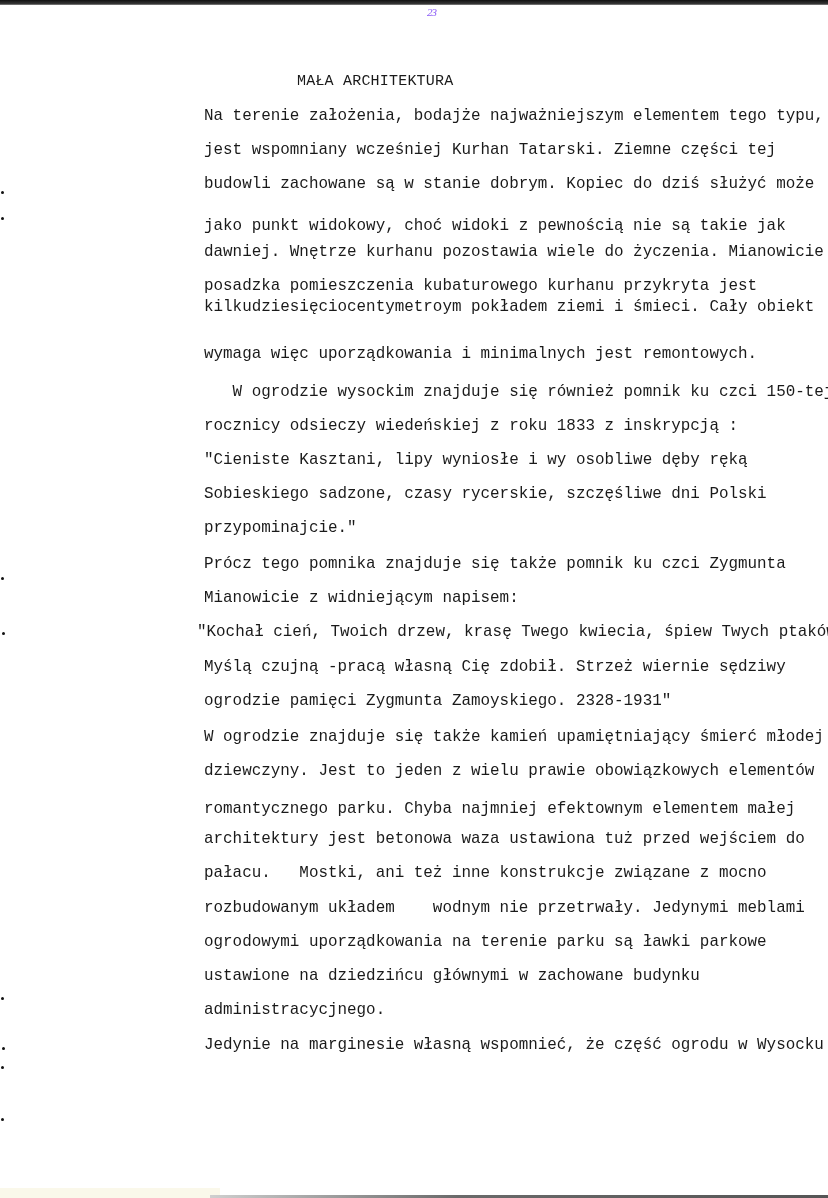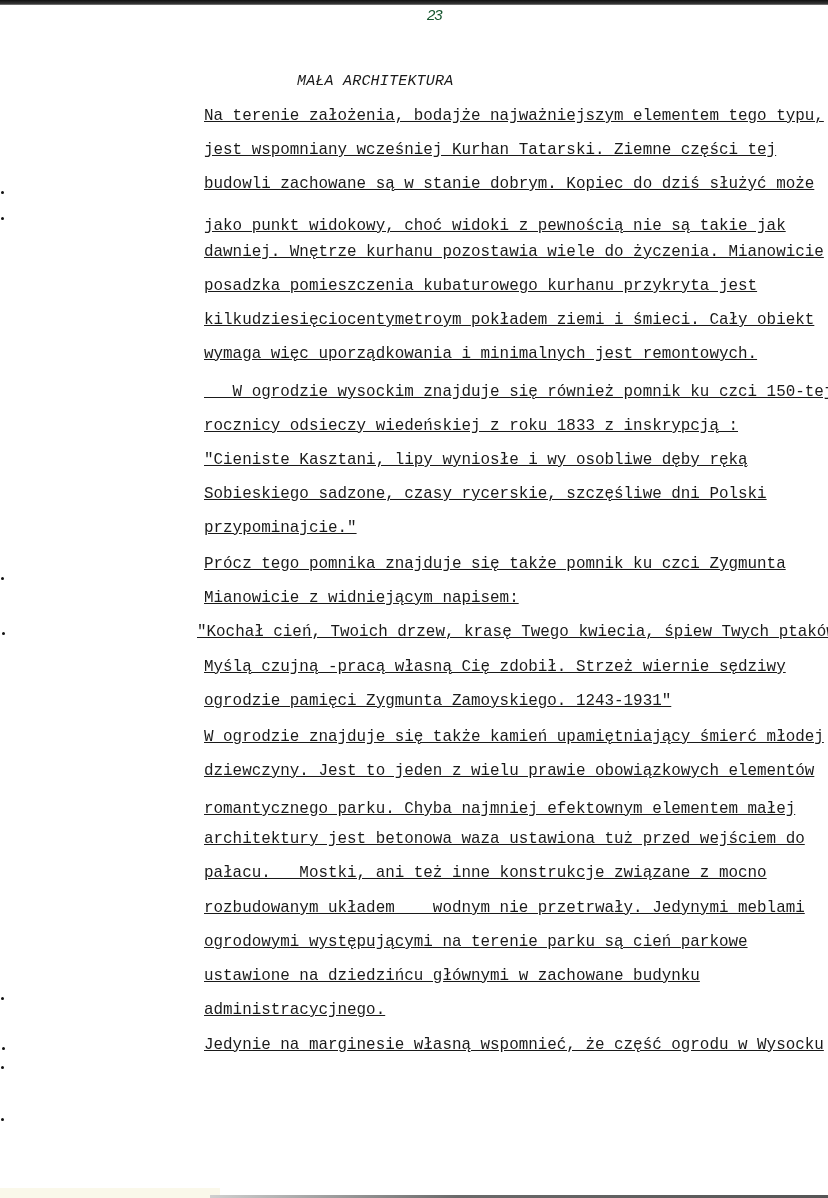--- a/index.html
+++ b/index.html
@@ -31,42 +31,40 @@
       position: absolute;
       left: 0; bottom: 0;
       width: 220px; height: 10px;
       background: #f7f3dc;
       opacity: 0.6;
     }
     .page-number {
       position: absolute;
       left: 427px;
       top: 6px;
-      font-family: Liberation Sans, sans-serif;
+      font-family: Liberation Serif, serif;
       font-style: italic;
-      font-size: 15px;
-      color: #14532d;
+      font-size: 11px;
+      color: #8b5cf6;
       letter-spacing: -1px;
     }
     .title {
       position: absolute;
       left: 297px;
       top: 73px;
       font-size: 15px;
       letter-spacing: 0.2px;
       white-space: pre;
-      font-style: italic;
     }
     .line {
       position: absolute;
       left: 204px;
       font-size: 15.9px;
       white-space: pre;
       line-height: 1;
-      text-decoration: underline;
     }
     .margin-dot {
       position: absolute;
       width: 3px;
       height: 3px;
       border-radius: 50%;
       background: #111;
     }
   </style>
 </head>
@@ -78,39 +76,39 @@
 
 <div class="title">MAŁA ARCHITEKTURA</div>
 
 <div>
   <div class="line" style="top:109px">Na terenie założenia, bodajże najważniejszym elementem tego typu,</div>
   <div class="line" style="top:143px">jest wspomniany wcześniej Kurhan Tatarski. Ziemne części tej</div>
   <div class="line" style="top:177px">budowli zachowane są w stanie dobrym. Kopiec do dziś służyć może</div>
   <div class="line" style="top:219px">jako punkt widokowy, choć widoki z pewnością nie są takie jak</div>
   <div class="line" style="top:245px">dawniej. Wnętrze kurhanu pozostawia wiele do życzenia. Mianowicie</div>
   <div class="line" style="top:279px">posadzka pomieszczenia kubaturowego kurhanu przykryta jest</div>
-  <div class="line" style="top:313px">kilkudziesięciocentymetroym pokładem ziemi i śmieci. Cały obiekt</div>
+  <div class="line" style="top:300px">kilkudziesięciocentymetroym pokładem ziemi i śmieci. Cały obiekt</div>
   <div class="line" style="top:347px">wymaga więc uporządkowania i minimalnych jest remontowych.</div>
   <div class="line" style="top:385px">   W ogrodzie wysockim znajduje się również pomnik ku czci 150-tej</div>
   <div class="line" style="top:419px">rocznicy odsieczy wiedeńskiej z roku 1833 z inskrypcją :</div>
   <div class="line" style="top:453px">"Cieniste Kasztani, lipy wyniosłe i wy osobliwe dęby ręką</div>
   <div class="line" style="top:487px">Sobieskiego sadzone, czasy rycerskie, szczęśliwe dni Polski</div>
   <div class="line" style="top:521px">przypominajcie."</div>
   <div class="line" style="top:557px">Prócz tego pomnika znajduje się także pomnik ku czci Zygmunta</div>
   <div class="line" style="top:591px">Mianowicie z widniejącym napisem:</div>
   <div class="line" style="top:625px; left:197px">"Kochał cień, Twoich drzew, krasę Twego kwiecia, śpiew Twych ptaków,</div>
   <div class="line" style="top:660px">Myślą czujną -pracą własną Cię zdobił. Strzeż wiernie sędziwy</div>
-  <div class="line" style="top:694px">ogrodzie pamięci Zygmunta Zamoyskiego. 1243-1931"</div>
+  <div class="line" style="top:694px">ogrodzie pamięci Zygmunta Zamoyskiego. 2328-1931"</div>
   <div class="line" style="top:730px">W ogrodzie znajduje się także kamień upamiętniający śmierć młodej</div>
   <div class="line" style="top:764px">dziewczyny. Jest to jeden z wielu prawie obowiązkowych elementów</div>
   <div class="line" style="top:802px">romantycznego parku. Chyba najmniej efektownym elementem małej</div>
   <div class="line" style="top:832px">architektury jest betonowa waza ustawiona tuż przed wejściem do</div>
   <div class="line" style="top:866px">pałacu.   Mostki, ani też inne konstrukcje związane z mocno</div>
   <div class="line" style="top:901px">rozbudowanym układem    wodnym nie przetrwały. Jedynymi meblami</div>
-  <div class="line" style="top:935px">ogrodowymi występującymi na terenie parku są cień parkowe</div>
+  <div class="line" style="top:935px">ogrodowymi uporządkowania na terenie parku są ławki parkowe</div>
   <div class="line" style="top:969px">ustawione na dziedzińcu głównymi w zachowane budynku</div>
   <div class="line" style="top:1003px">administracycjnego.</div>
   <div class="line" style="top:1038px">Jedynie na marginesie własną wspomnieć, że część ogrodu w Wysocku</div>
 </div>
 
 <div class="margin-dot" style="left:1px; top:191px"></div>
 <div class="margin-dot" style="left:1px; top:217px"></div>
 <div class="margin-dot" style="left:1px; top:577px"></div>
 <div class="margin-dot" style="left:2px; top:632px"></div>
 <div class="margin-dot" style="left:1px; top:997px"></div>

